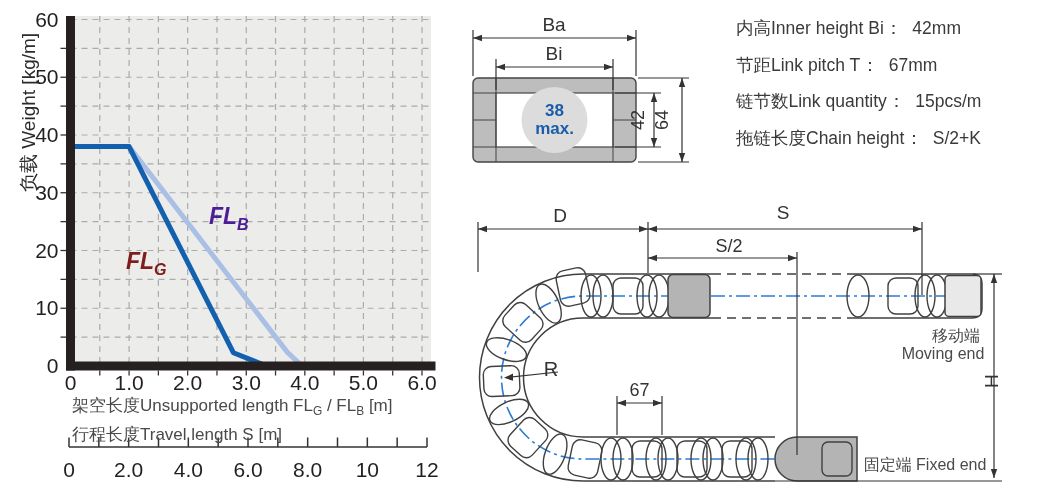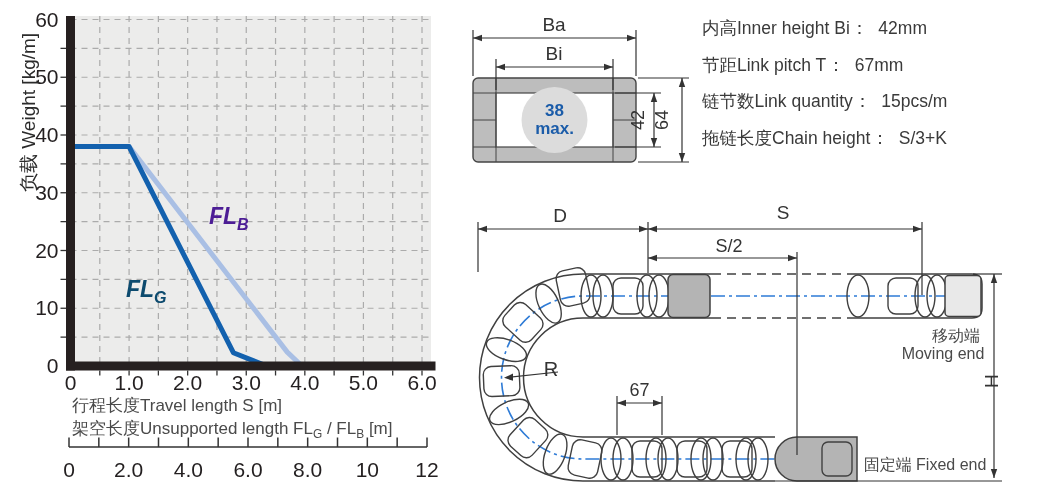--- a/index.html
+++ b/index.html
@@ -5,26 +5,26 @@
   html,body{margin:0;padding:0;background:#fff;}
   .stage{position:relative;width:1049px;height:487px;background:#fff;overflow:hidden;
          font-family:"Liberation Sans",sans-serif;color:#333;}
   svg{font-family:"Liberation Sans",sans-serif;}
   .abs{position:absolute;}
   
   .y-title{left:16px;top:192px;transform:rotate(-90deg);transform-origin:0 0;
            font-size:19px;color:#2b2b2b;white-space:nowrap;}
   .fl-label{font-weight:bold;font-style:italic;font-size:23px;white-space:nowrap;}
   .fl-label sub{font-size:70%;}
-  .flg{left:126px;top:276px;color:#0c4a6e;}
+  .flg{left:126px;top:248px;color:#7f1d1d;}
   .flb{left:209px;top:203px;color:#4c1d95;}
   .x-titles{left:72px;top:394px;font-size:17px;color:#4a4a4a;line-height:23px;white-space:nowrap;}
   .x-titles sub{font-size:70%;}
   
-  .specs{left:702px;top:13px;font-size:17.5px;color:#3a3a3a;line-height:30px;white-space:nowrap;}
+  .specs{left:736px;top:13px;font-size:17.5px;color:#3a3a3a;line-height:30px;white-space:nowrap;}
   .specs sub{font-size:70%;}
   .specs .val{margin-left:10px;}
   .specs .colon{margin-left:1px;}
 </style>
 </head>
 <body>
 
 <div class="stage">
 
   <svg id="chart-svg" class="abs" style="left:0;top:0" width="450" height="487" viewBox="0 0 450 487">
@@ -116,22 +116,22 @@
       <text x="367.33333333333337" y="477" text-anchor="middle" font-size="21" fill="#231f20">10</text>
       <text x="427" y="477" text-anchor="middle" font-size="21" fill="#231f20">12</text>
     </svg>
 
   <div class="abs y-title">负载 Weight  [kg/m]</div>
 
   <div class="abs fl-label flg"><span>FL</span><sub>G</sub></div>
   <div class="abs fl-label flb"><span>FL</span><sub>B</sub></div>
 
   <div class="abs x-titles">
+    <div><span>架空长度Unsupported length FL</span><sub>G</sub><span> / FL</span><sub>B</sub><span> [m]</span></div>
     <div>行程长度Travel length S [m]</div>
-    <div><span>架空长度Unsupported length FL</span><sub>G</sub><span> / FL</span><sub>B</sub><span> [m]</span></div>
   </div>
 
   <svg class="abs" style="left:455px;top:0" width="245" height="185" viewBox="455 0 245 185">
 
     <rect x="473" y="78" width="163" height="84" rx="5" fill="#bdbdbd" stroke="#444" stroke-width="1.4"></rect>
     <rect x="496" y="93" width="117" height="54" fill="#fff" stroke="#444" stroke-width="1.2"></rect>
     <g stroke="#444" stroke-width="1">
       <line x1="496" y1="78" x2="496" y2="162"></line>
         <line x1="613" y1="78" x2="613" y2="162"></line>
       <line x1="473" y1="93" x2="496" y2="93"></line>
@@ -172,21 +172,21 @@
     <text x="554" y="31" text-anchor="middle" font-size="19" fill="#333">Ba</text>
     <text x="554" y="60" text-anchor="middle" font-size="19" fill="#333">Bi</text>
     <text x="644" y="120" text-anchor="middle" font-size="18" fill="#333" transform="rotate(-90 644 120)">42</text>
     <text x="668" y="120" text-anchor="middle" font-size="18" fill="#333" transform="rotate(-90 668 120)">64</text>
   </svg>
 
   <div class="abs specs">
     <div><span>内高Inner height Bi</span><sub></sub><span class="colon">：</span><span class="val">42mm</span></div>
     <div><span>节距Link pitch T</span><sub></sub><span class="colon">：</span><span class="val">67mm</span></div>
     <div><span>链节数Link quantity</span><sub></sub><span class="colon">：</span><span class="val">15pcs/m</span></div>
-    <div><span>拖链长度Chain height</span><sub></sub><span class="colon">：</span><span class="val">S/3+K</span></div>
+    <div><span>拖链长度Chain height</span><sub></sub><span class="colon">：</span><span class="val">S/2+K</span></div>
   </div>
 
   <svg class="abs" style="left:455px;top:190px" width="594" height="297" viewBox="455 190 594 297">
 
     <g stroke="#404040" stroke-width="1.5" fill="none">
       <path d="M 712 274 L 583 274 A 103.5 103.5 0 0 0 583 481 L 775 481"></path>
       <path d="M 712 318 L 583 318 A 59.5 59.5 0 0 0 583 437 L 775 437"></path>
       <path d="M 853 274 L 972 274 Q 982 274 982 284 L 982 308 Q 982 318 972 318 L 853 318"></path>
       <path d="M 712 274 H 853 M 712 318 H 853" stroke-dasharray="9 6"></path>
     </g>

